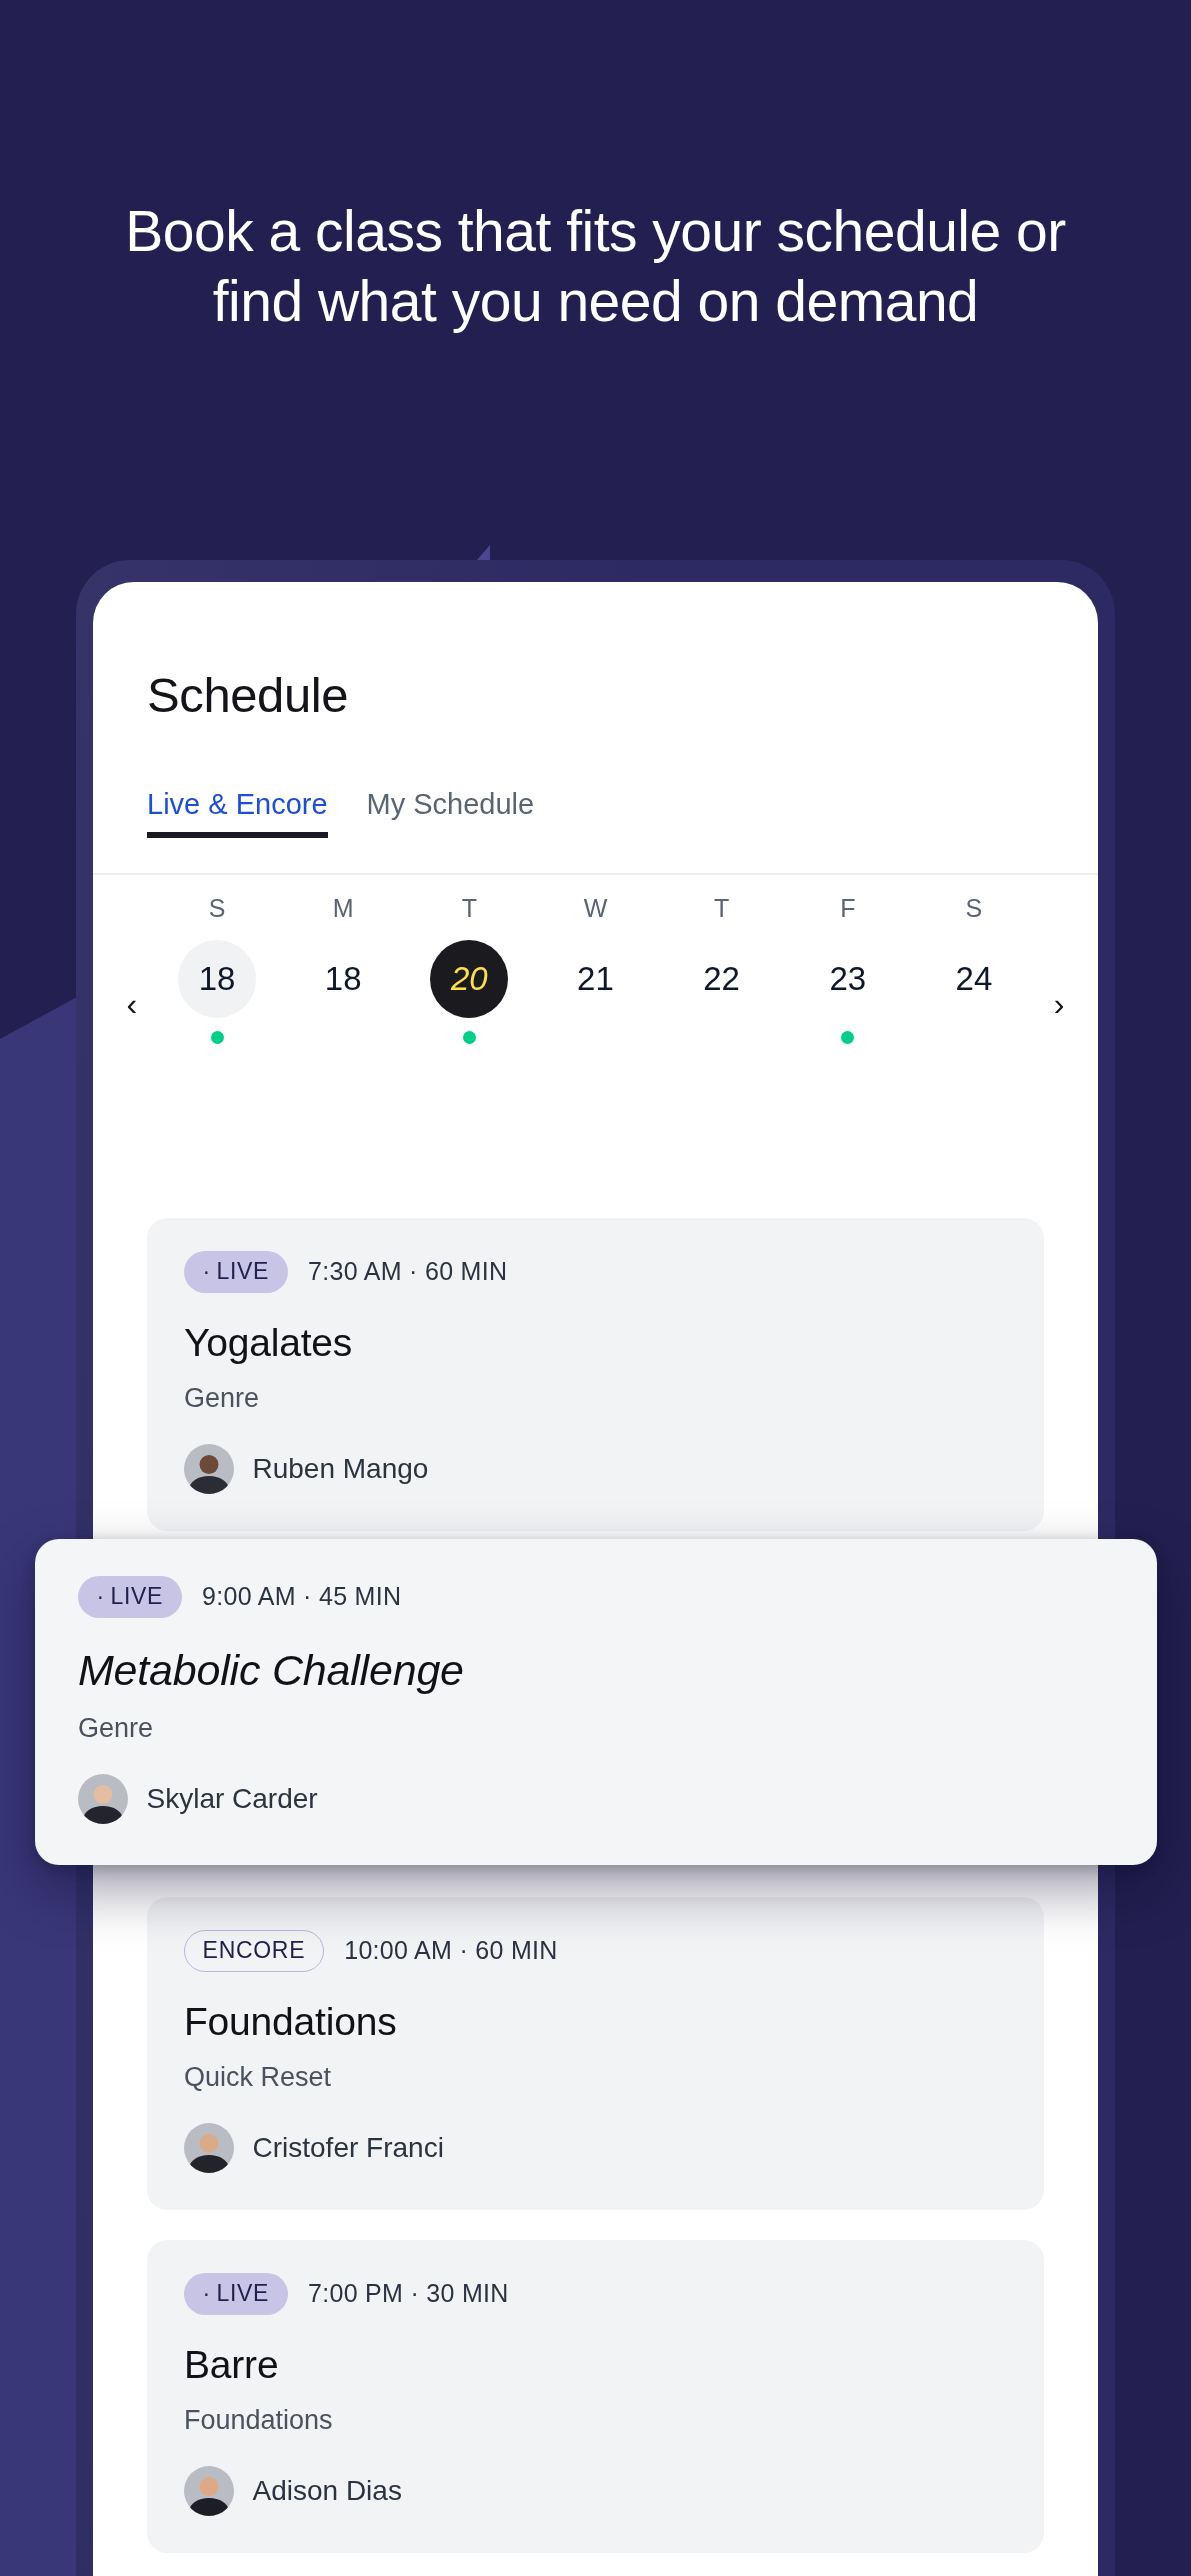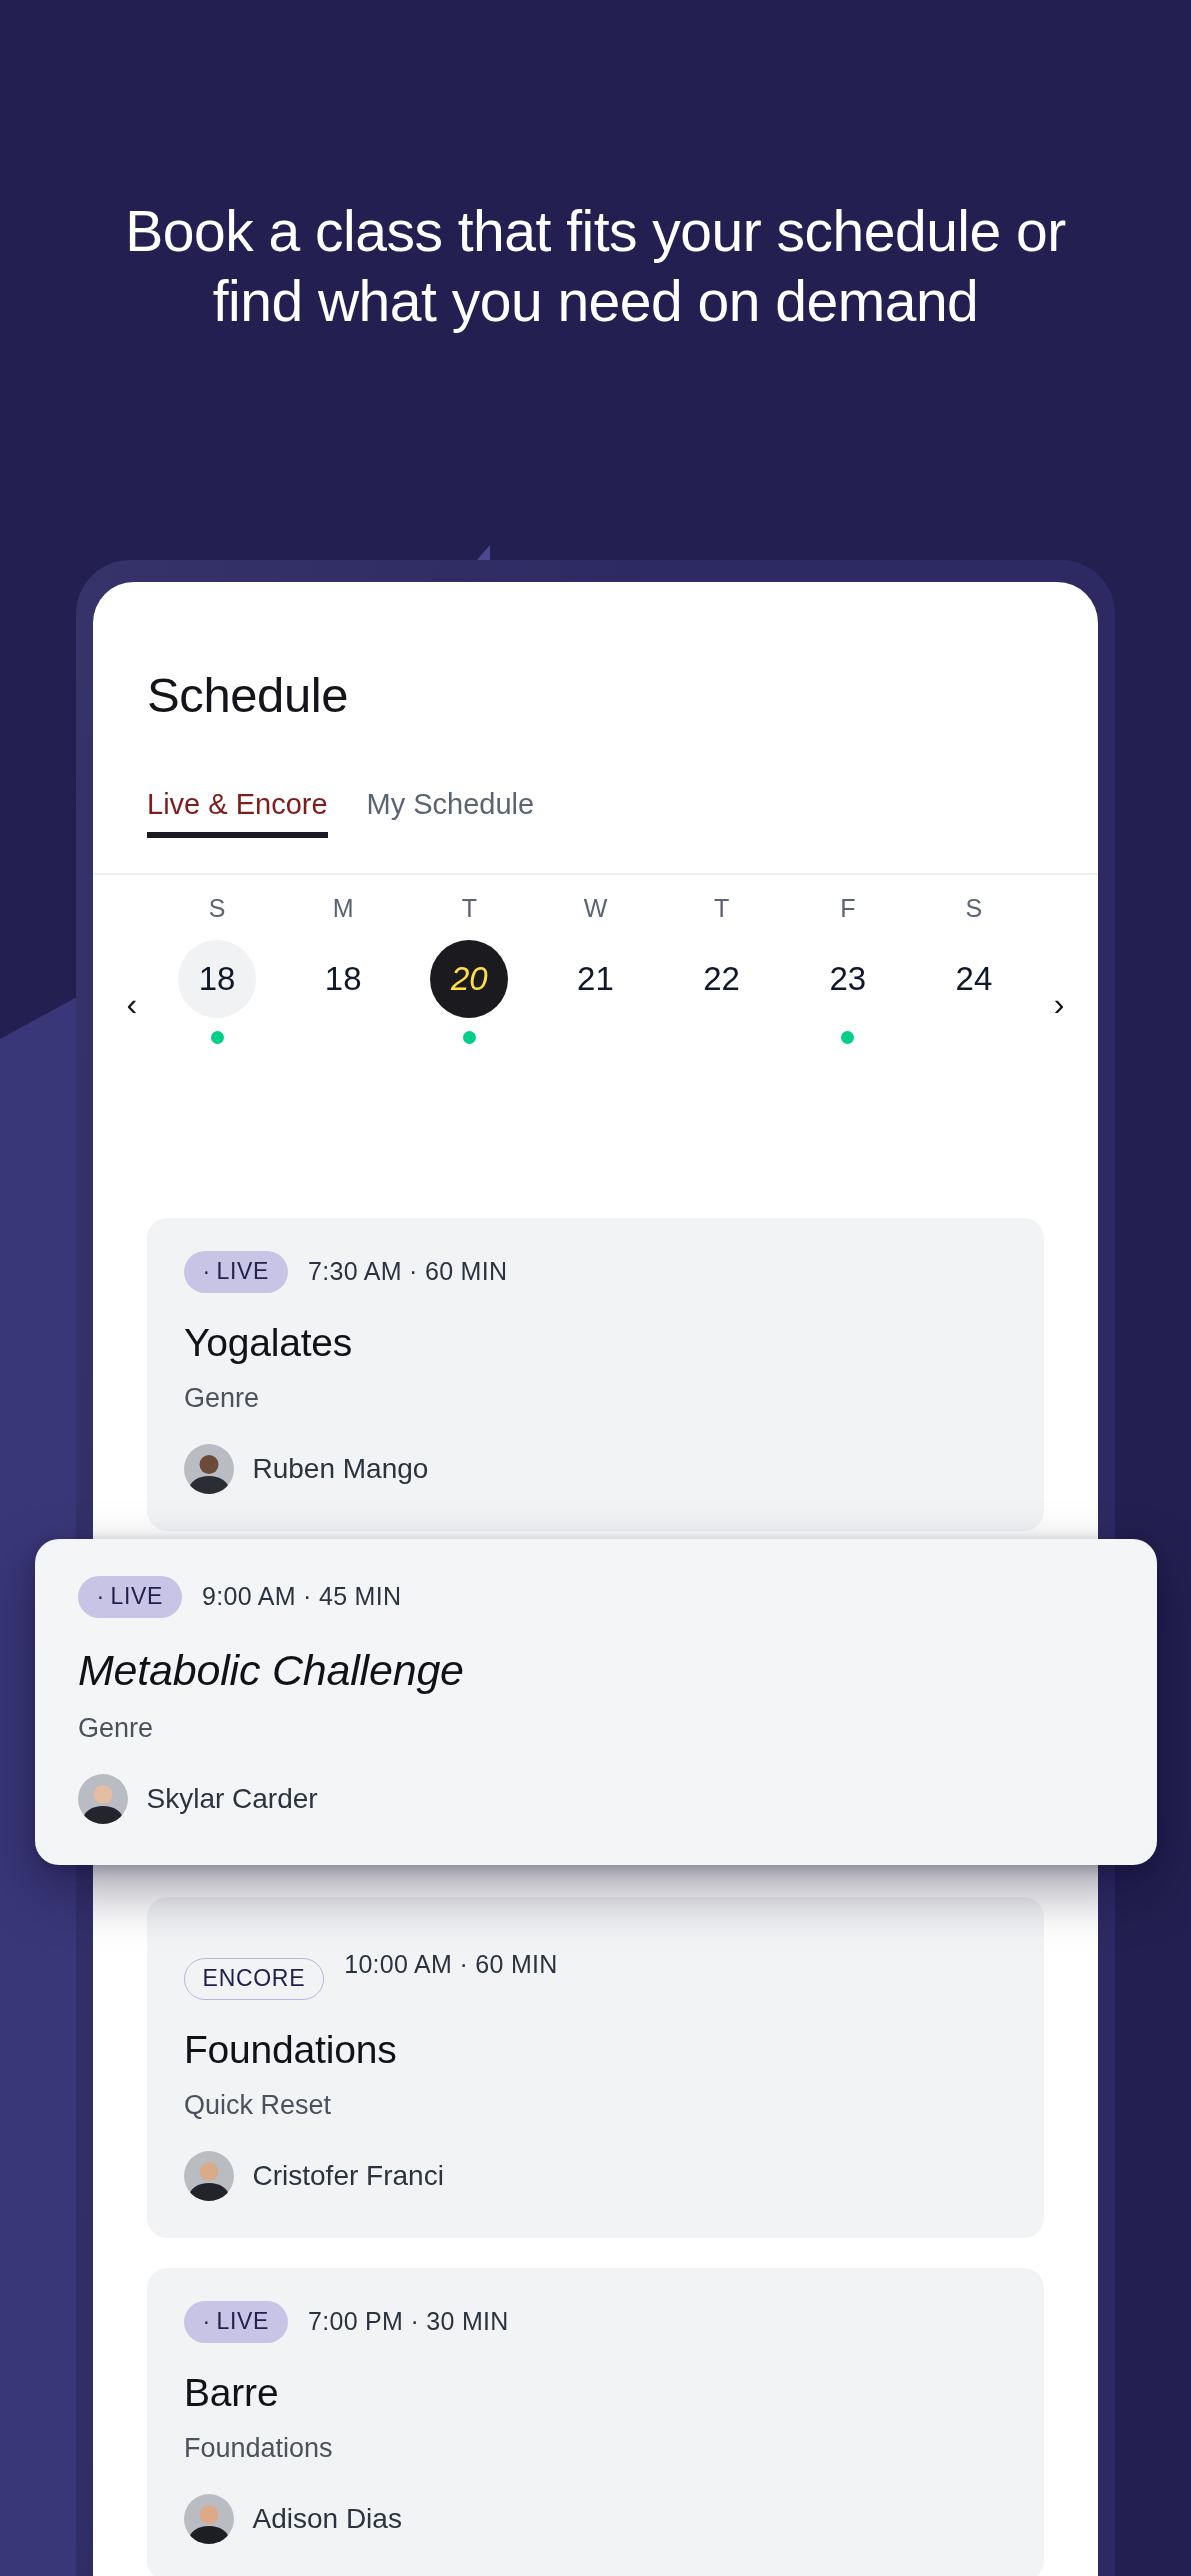--- a/index.html
+++ b/index.html
@@ -45,21 +45,21 @@
   
   .screen-inner{ position:relative; width:100%; height:100%; }
   .page-title{
     position:absolute; left:54px; top:85px;
     font-size:49px; font-weight:400; color:#14141a; letter-spacing:-0.4px;
   }
 
   
   .tabs{ position:absolute; left:54px; top:206px; display:flex; align-items:flex-end; gap:39px; }
   .tab{ font-size:29px; color:#5b6472; padding-bottom:16.7px; position:relative; white-space:nowrap; }
-  .tab.active{ color:#7f1d1d; }
+  .tab.active{ color:#1d4ed8; }
   .tab.active:after{
     content:""; position:absolute; left:0; right:0; bottom:0; height:5.6px; background:#1a1a22;
   }
   .tabs-rule{ position:absolute; left:0; right:0; top:291px; height:1.9px; background:#eceef1; }
 
   
   .cal{ position:absolute; left:0; right:0; top:306px; height:232px; }
   .cal-nav{
     position:absolute; top:100px; font-size:32px; color:#14141a; line-height:1;
     width:37px; text-align:center; cursor:pointer; user-select:none;
@@ -95,21 +95,21 @@
   .class-list{ position:absolute; left:54px; right:54px; top:636px; }
   .class-card{
     background:#f2f3f5; border-radius:20.4px; padding:33px 37px 37px 37px; margin-bottom:30px;
   }
   .card-meta{ display:flex; align-items:center; gap:20.4px; margin-bottom:28px; }
   .badge{
     font-size:23px; letter-spacing:0.7px; color:#22204d;
     padding:9.3px 18.5px; border-radius:24px; line-height:1; white-space:nowrap;
   }
   .badge.live{ background:#c7c4e6; }
-  .badge.encore{ background:transparent; border:1.9px solid #b9b6dd; padding:8.3px 17.6px;margin-top:28px; }
+  .badge.encore{ background:transparent; border:1.9px solid #b9b6dd; padding:8.3px 17.6px; }
   .badge .bdot{ display:inline-block; margin-right:5.6px; }
   .meta-time{ font-size:25px; color:#2b3340; letter-spacing:0.3px; }
   .card-title{ font-size:39px; color:#111118; margin-bottom:18.5px; letter-spacing:-0.2px; }
   .card-genre{ font-size:27px; color:#4b525e; margin-bottom:30px; }
   .card-instructor{ display:flex; align-items:center; gap:18.5px; }
   .avatar{
     width:50px; height:50px; border-radius:50%; flex:none; overflow:hidden;
     background:#b9bcc2; position:relative;
   }
   .avatar .face{ position:absolute; left:50%; top:22%; width:38%; height:38%;

